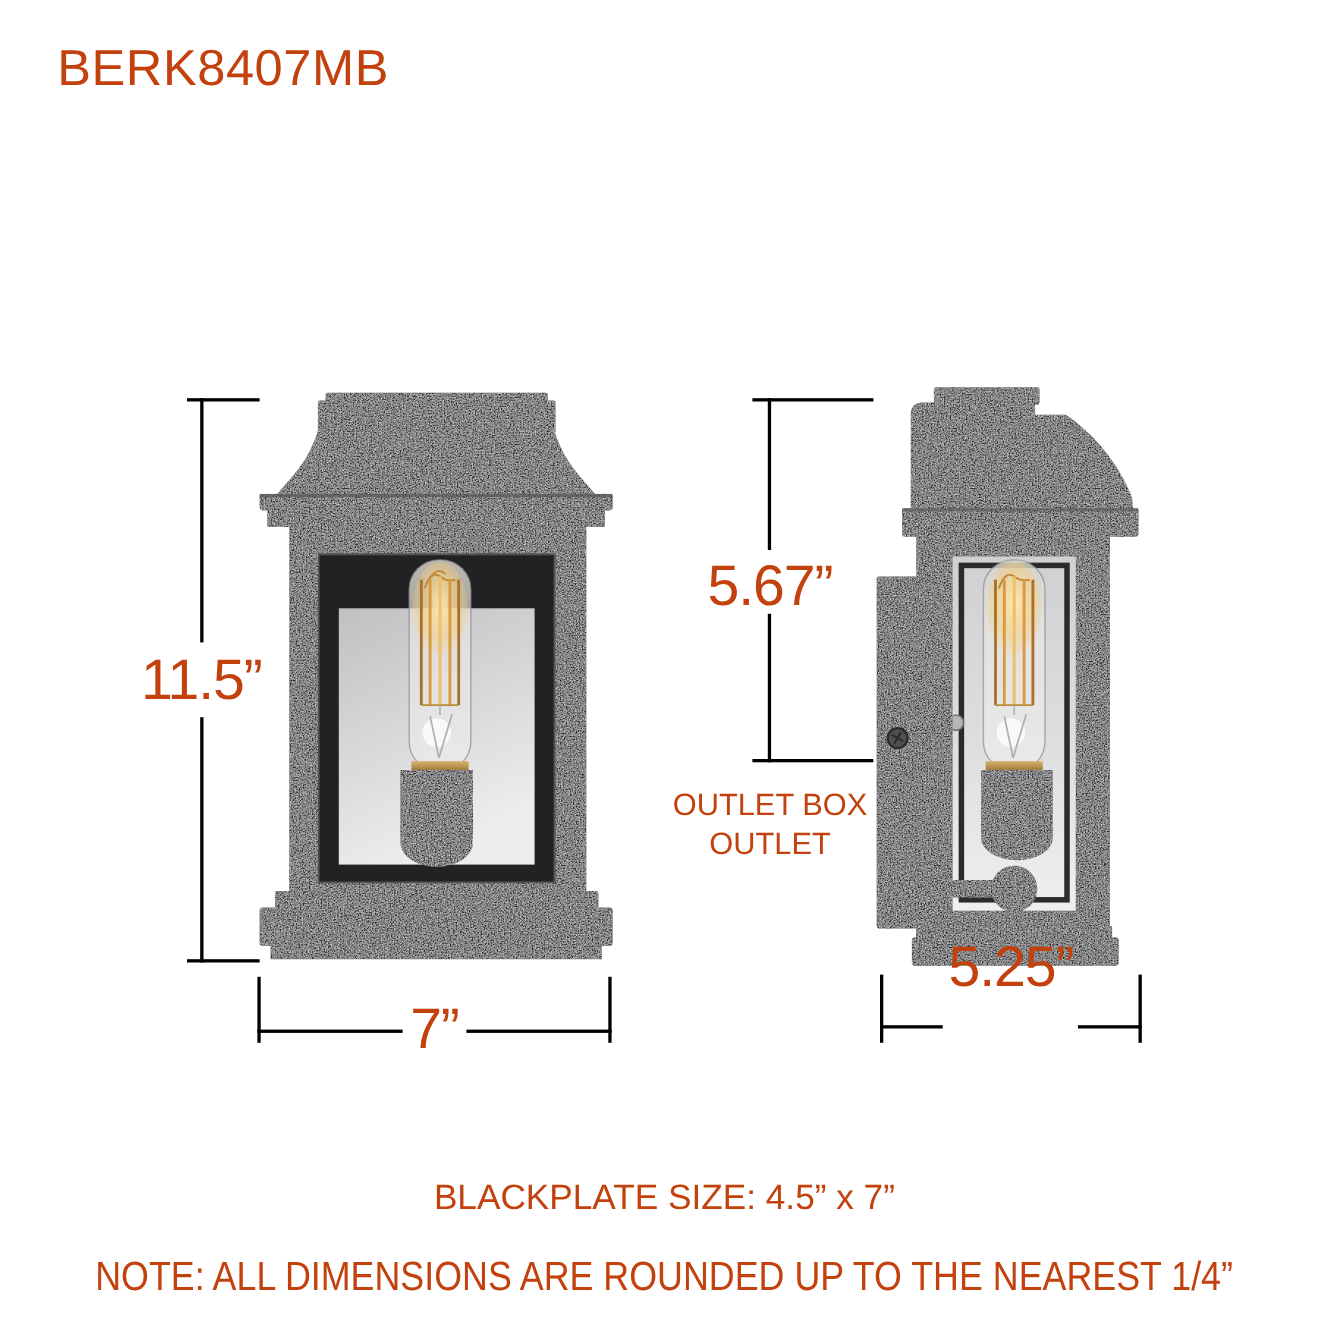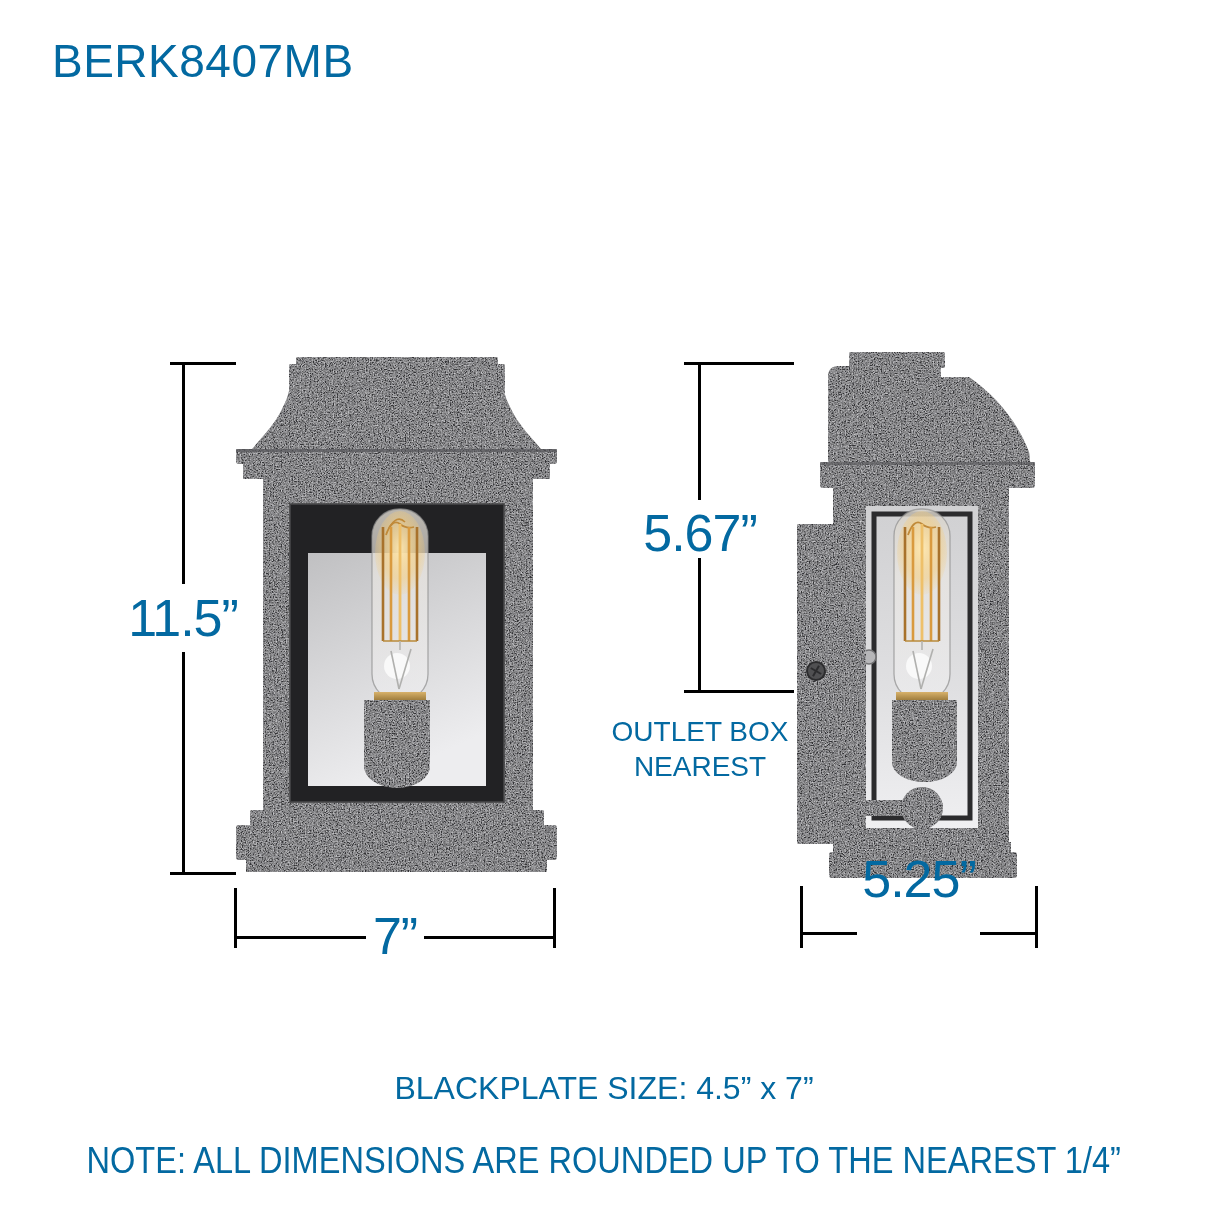--- a/index.html
+++ b/index.html
@@ -1,17 +1,17 @@
 <!DOCTYPE html>
 <html style="--dimension-line: #000000; --fixture-finish: #333335; --fixture-shadow: #222224; --backplate-silver: #d6d6d8; --filament-amber: #d89a3f;"><head>
 <meta charset="utf-8">
 <style>
   html,body{margin:0;padding:0;background:#fff;}
   .stage{position:relative;width:1208px;height:1208px;background:#fff;overflow:hidden;
-         font-family:"Liberation Sans",sans-serif;color:#0369a1;}
+         font-family:"Liberation Sans",sans-serif;color:#c2410c;}
   .title{position:absolute;left:52px;top:34px;font-size:46px;letter-spacing:.5px;}
   svg.illu{position:absolute;left:0;top:0;}
   .dim{position:absolute;background:var(--dimension-line,#000);}
   .dim-label{position:absolute;font-size:52px;letter-spacing:-1px;text-align:center;white-space:nowrap;}
   .small-label{position:absolute;font-size:28px;line-height:35px;text-align:center;}
   .footer-line{position:absolute;left:0;width:100%;text-align:center;}
   .backplate{top:1070px;font-size:32px;}
   .note{top:1140px;font-size:37px;}
   .note .squeeze{display:inline-block;transform:scaleX(.88);transform-origin:50% 50%;white-space:nowrap;}
 </style>
@@ -164,21 +164,21 @@
   </div>
 
   <div>
     <div class="dim" style="left:684px;top:362px;width:110px;height:3px;"></div>
     <div class="dim" style="left:684px;top:690px;width:110px;height:3px;"></div>
     <div class="dim" style="left:698px;top:362px;width:3px;height:138px;"></div>
     <div class="dim" style="left:698px;top:558px;width:3px;height:135px;"></div>
     <div class="dim-label" style="left:608px;top:503px;width:184px;">5.67”</div>
     <div class="small-label" style="left:585px;top:714px;width:230px;">
       <span style="display:block;">OUTLET BOX</span>
-      <span style="display:block;">NEAREST</span>
+      <span style="display:block;">OUTLET</span>
     </div>
   </div>
 
   <div>
     <div class="dim" style="left:800px;top:886px;width:3px;height:62px;"></div>
     <div class="dim" style="left:1035px;top:886px;width:3px;height:62px;"></div>
     <div class="dim" style="left:800px;top:932px;width:57px;height:3px;"></div>
     <div class="dim" style="left:980px;top:932px;width:58px;height:3px;"></div>
     <div class="dim-label" style="left:844px;top:849px;width:150px;">5.25”</div>
   </div>

